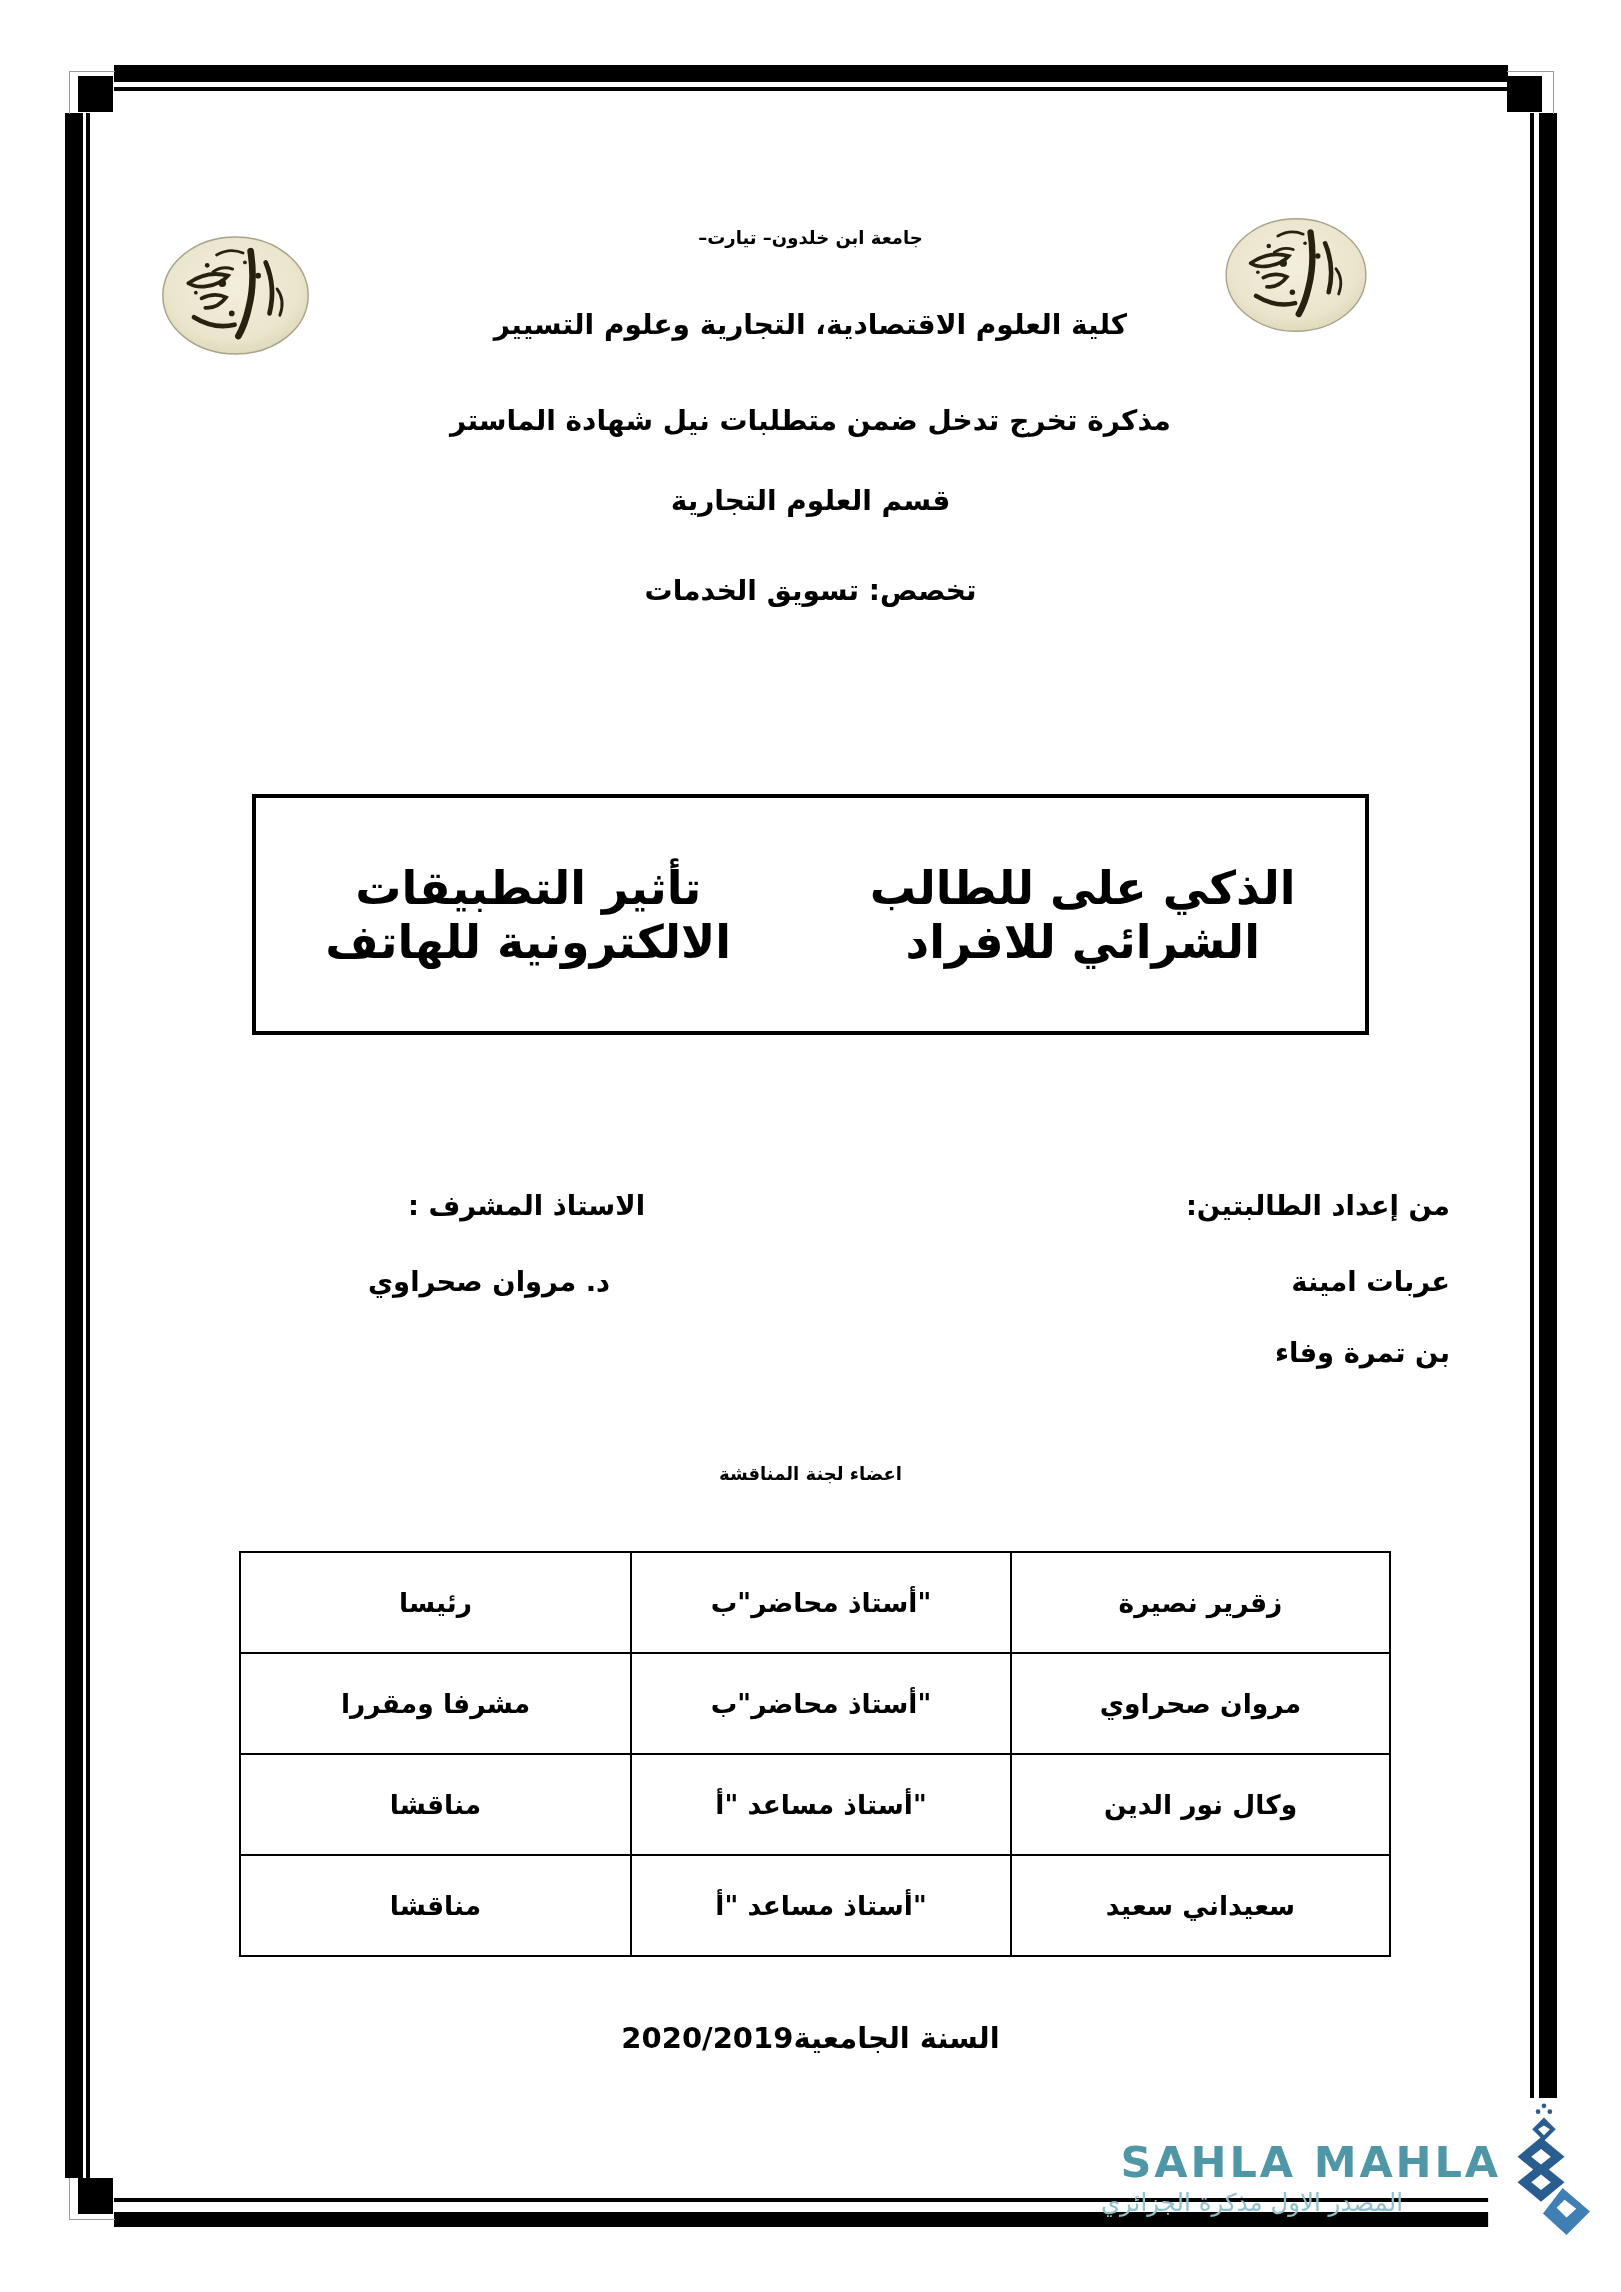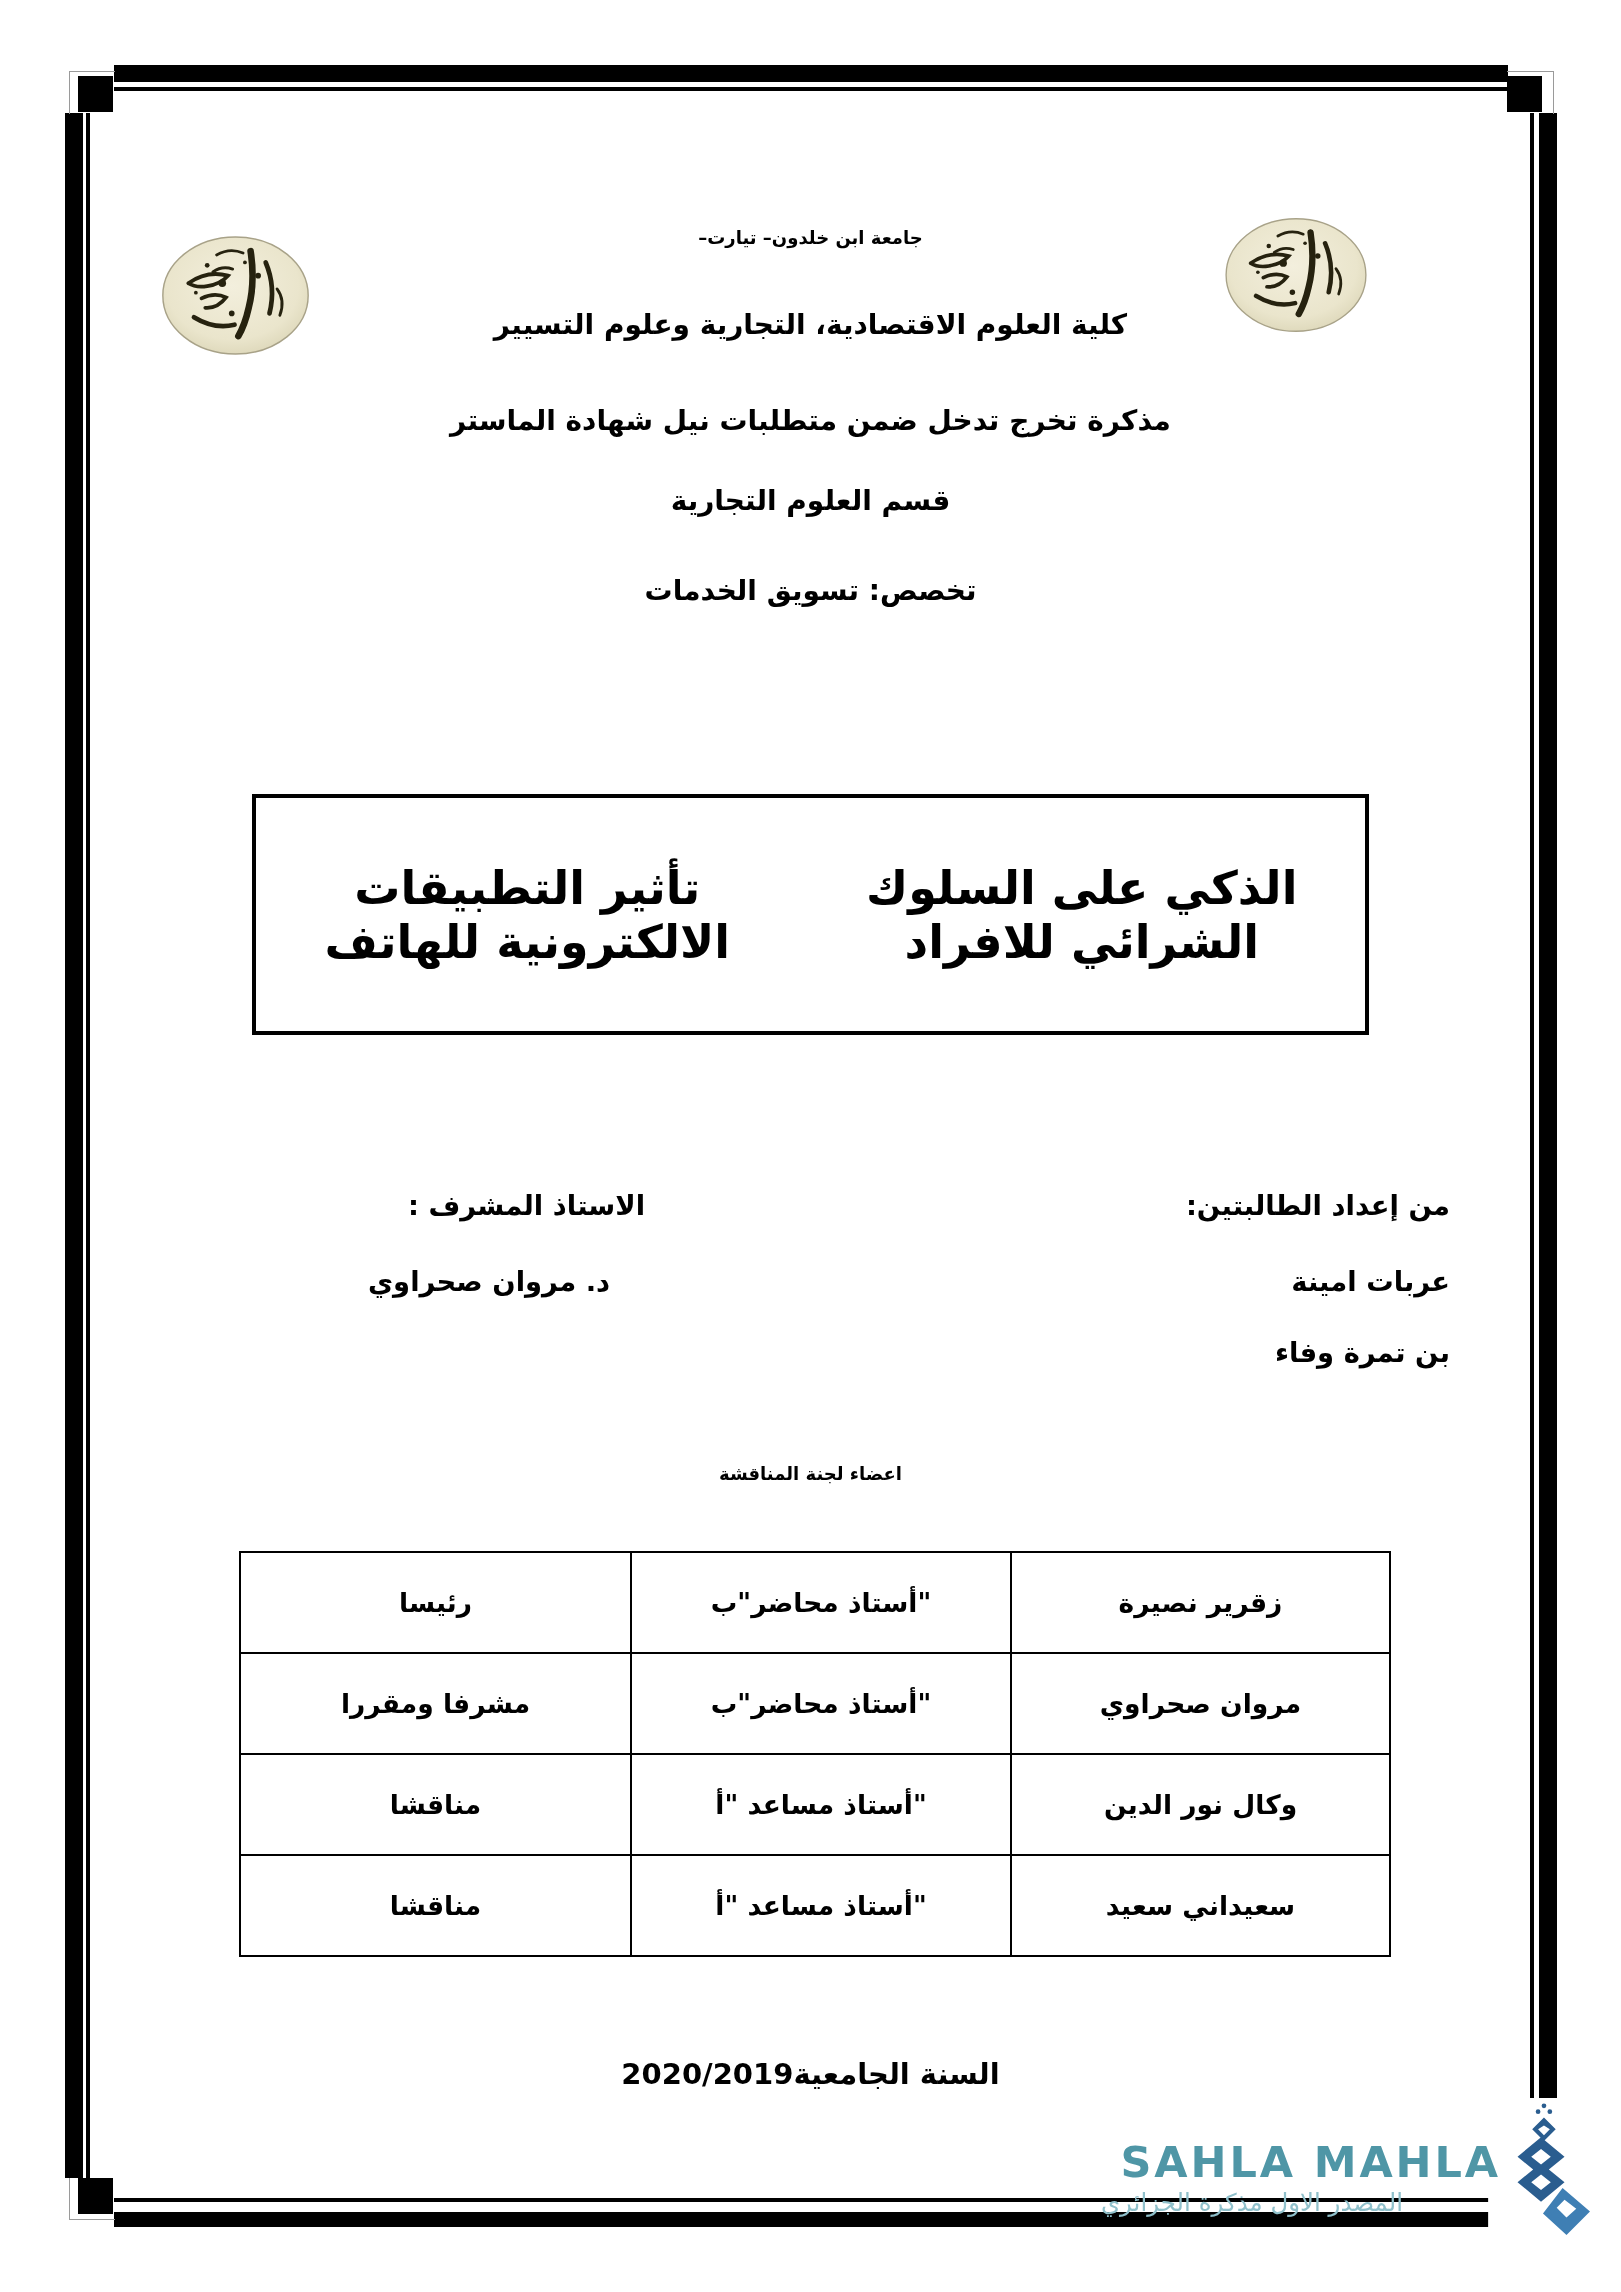--- a/index.html
+++ b/index.html
@@ -34,21 +34,21 @@
     border-collapse:collapse;direction:rtl;
     table-layout:fixed;
   }
   .committee-table td{
     border:2.9px solid #000;
     text-align:center;vertical-align:middle;
     font-size:26.5px;font-weight:700;color:#000;direction:rtl;
   }
   .year{
     position:absolute;left:0;top:2021px;width:100%;
-    text-align:center;direction:rtl;font-size:29px;font-weight:700;color:#000;margin-top:36px;
+    text-align:center;direction:rtl;font-size:29px;font-weight:700;color:#000;
   }
   .wm-brand{
     position:absolute;right:120px;top:2137px;
     font-size:43px;font-weight:700;letter-spacing:2.9px;
     color:#4f96a6;z-index:5;white-space:nowrap;
   }
   .wm-tagline{
     position:absolute;right:218px;top:2188px;
     direction:rtl;font-size:24.5px;color:#8fc0cb;z-index:5;white-space:nowrap;
   }
@@ -130,21 +130,21 @@
   </svg>
 
   <div class="hdr f28" style="top:227px;">جامعة ابن خلدون– تيارت–</div>
   <div class="hdr f29" style="top:308px;">كلية العلوم الاقتصادية، التجارية وعلوم التسيير</div>
   <div class="hdr f29" style="top:404px;text-align:center;">مذكرة تخرج تدخل ضمن متطلبات نيل شهادة الماستر</div>
   <div class="hdr f29" style="top:484px;">قسم العلوم التجارية</div>
   <div class="hdr f29" style="top:574px;">تخصص: تسويق الخدمات</div>
 
   <div class="title-box">
     <div class="title-line">تأثير التطبيقات الالكترونية للهاتف</div>
-    <div class="title-line">الذكي على السلوك الشرائي للافراد</div>
+    <div class="title-line">الذكي على للطالب الشرائي للافراد</div>
   </div>
 
   <div class="prep" style="right:171px;top:1190px;text-align:right;">من إعداد الطالبتين:</div>
   <div class="prep" style="left:368px;top:1190px;margin-left:40px;">الاستاذ المشرف :</div>
   <div class="prep" style="right:171px;top:1266px;text-align:right;">عربات امينة</div>
   <div class="prep" style="left:368px;top:1266px;">د. مروان صحراوي</div>
   <div class="prep" style="right:171px;top:1337px;text-align:right;">بن تمرة وفاء</div>
 
   <div class="hdr f28" style="top:1463px;">اعضاء لجنة المناقشة</div>
 

